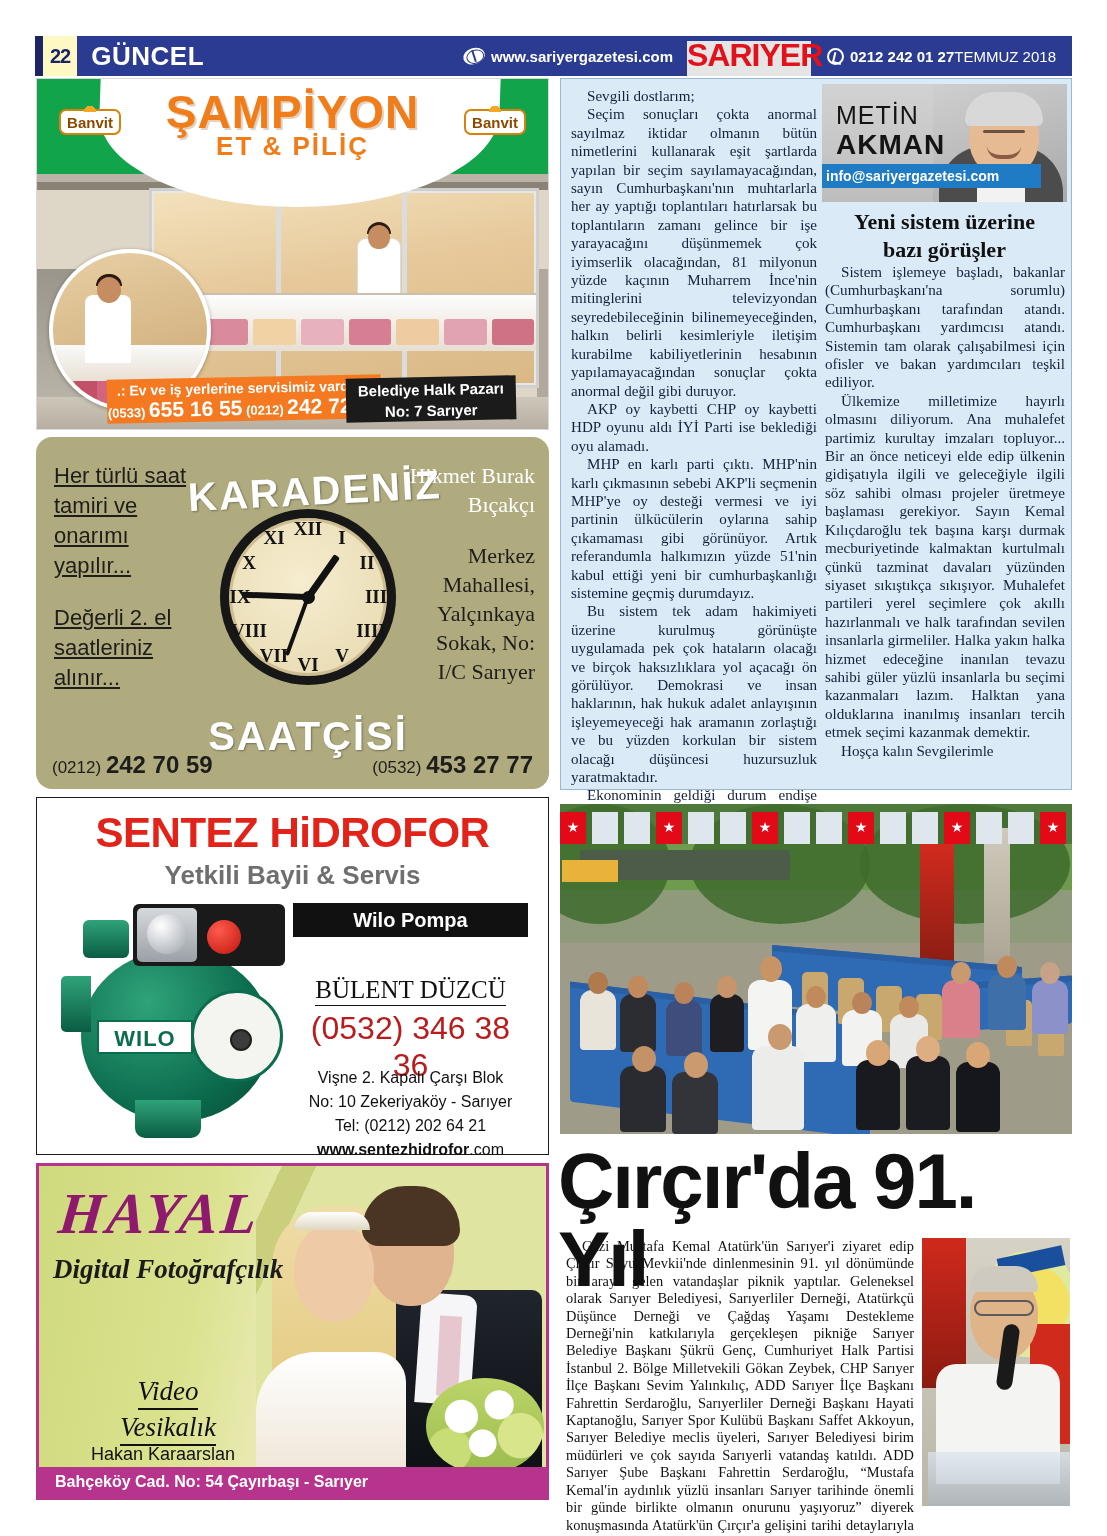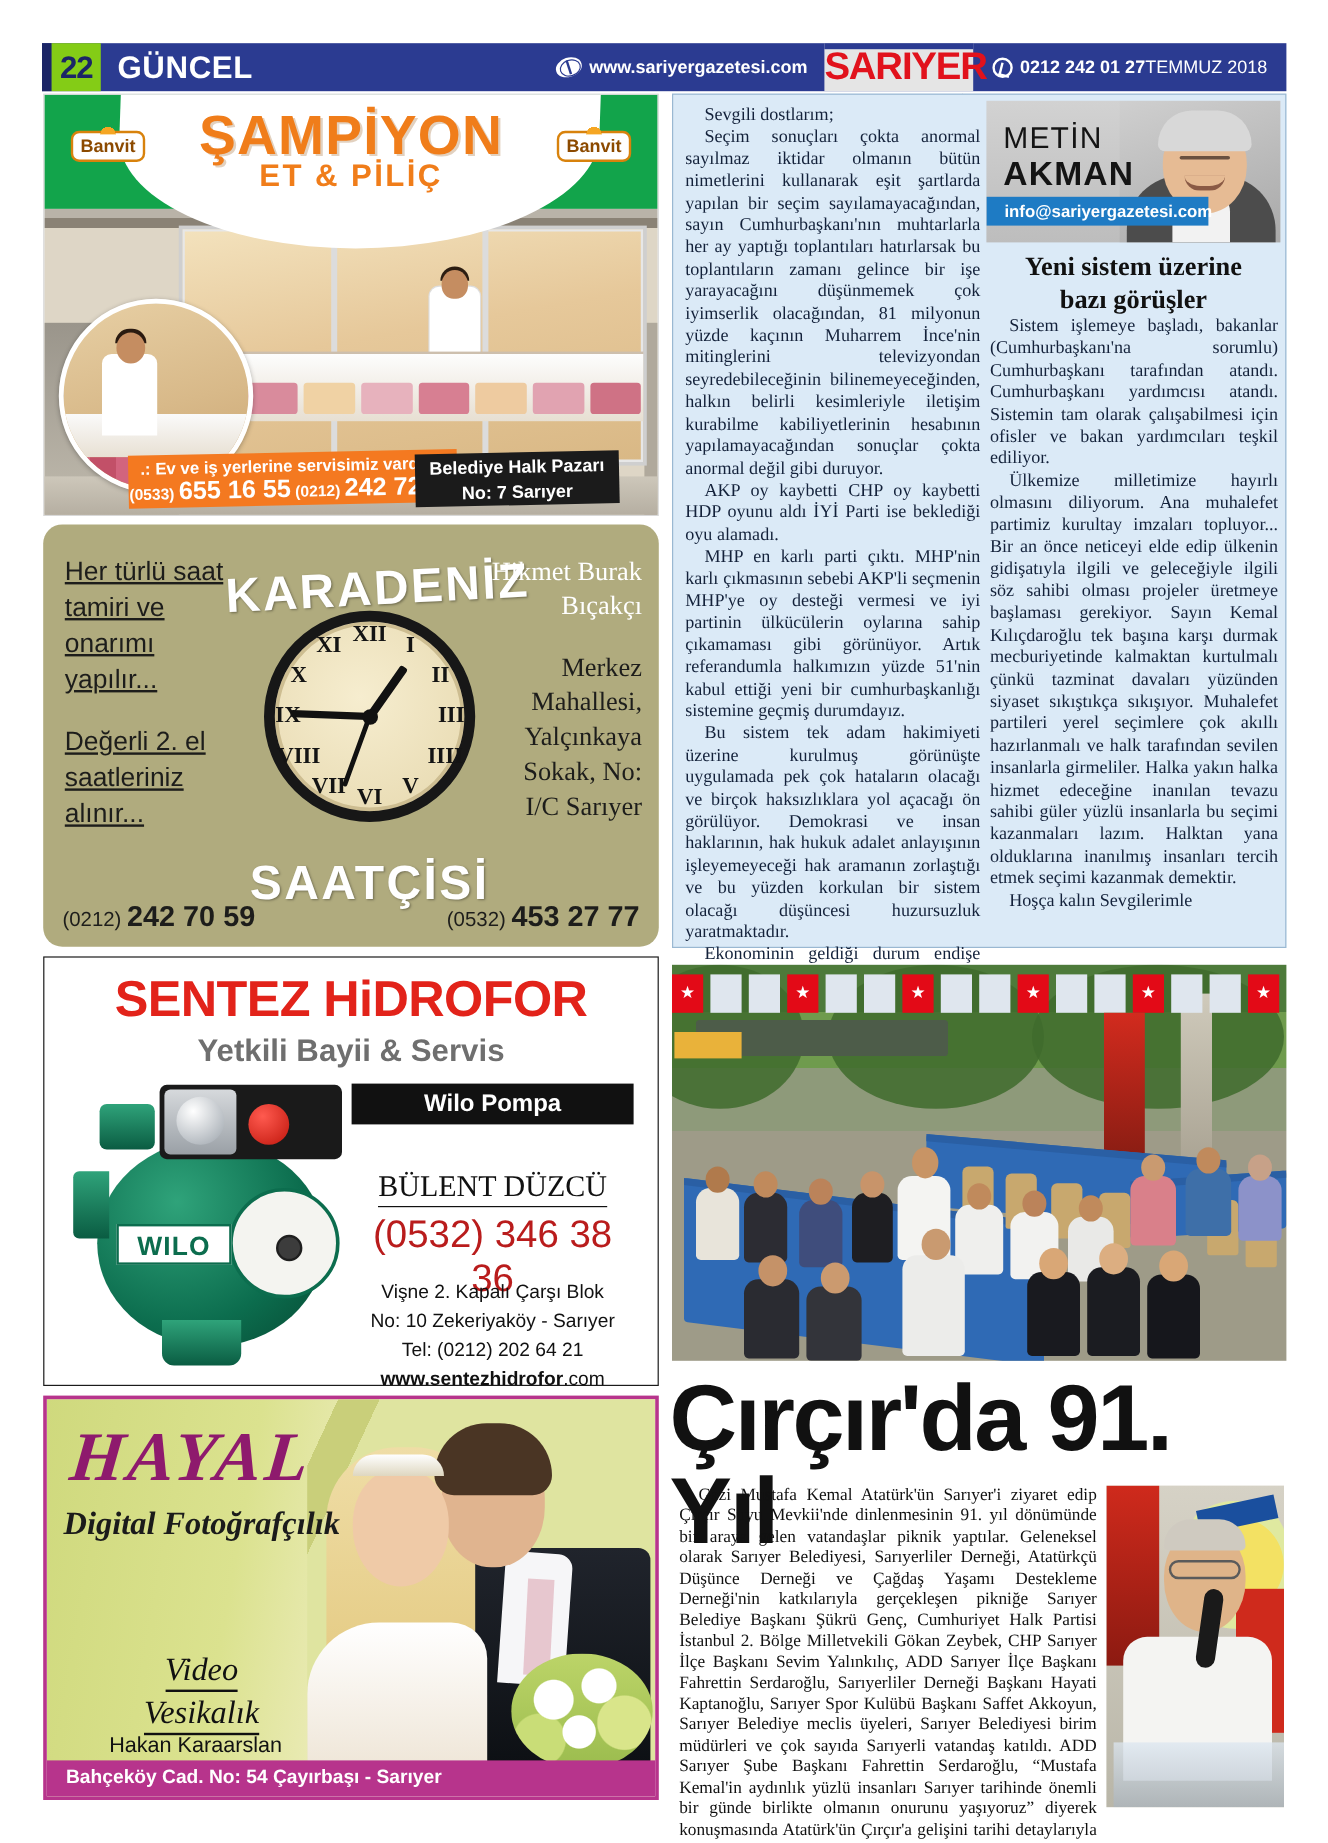--- a/index.html
+++ b/index.html
@@ -11,21 +11,21 @@
   }
   .page { position: relative; width: 1107px; height: 1536px; background: #fff; }
 
   
   .masthead {
     position: absolute; left: 35px; top: 36px; width: 1037px; height: 40px;
     background: #2b3b91; display: flex; align-items: center;
   }
   .mast-accent { width: 8px; height: 40px; background: #1b2566; flex: 0 0 auto; }
   .page-num {
-    background: #84cc16; color: #1b2566; font-weight: bold; font-size: 26px;
+    background: #fef9c3; color: #1b2566; font-weight: bold; font-size: 20px;
     padding: 0 7px; height: 40px; line-height: 40px; flex: 0 0 auto;
     letter-spacing: -1px;
   }
   .section-name {
     color: #ffffff; font-weight: bold; font-size: 26px; letter-spacing: 0.5px;
     margin-left: 14px; flex: 0 0 auto;
   }
   .mast-spacer { flex: 1 1 auto; }
   .mast-web { display: flex; align-items: center; gap: 6px; flex: 0 0 auto; }
   .globe-ic {
@@ -359,22 +359,22 @@
     background: linear-gradient(160deg,#cfcfcf,#a9a9a9);
     overflow:hidden;
   }
   .ap-body { position:absolute; left:6px; bottom:-6px; width:124px; height:62px; background:#4c4c4c; border-radius:46px 46px 0 0; }
   .ap-shirt { position:absolute; left:44px; bottom:-6px; width:48px; height:46px; background:#f2f2f2; border-radius:14px 14px 0 0; }
   .ap-head { position:absolute; left:36px; top:16px; width:70px; height:78px; border-radius:46% 46% 50% 50%; background:#e6bb94; }
   .ap-hair { position:absolute; left:32px; top:8px; width:78px; height:34px; border-radius:40px 40px 8px 8px; background:#d8d8d8; }
   .ap-eyes { position:absolute; left:50px; top:46px; width:42px; height:3px; background:#6a5140; border-radius:2px; }
   .ap-smile { position:absolute; left:54px; top:62px; width:34px; height:13px; border-bottom:4px solid #8a5a45; border-radius:0 0 22px 22px; }
   .author-email {
-    position:absolute; left:0; bottom:14px; width:185px; height:24px; background:#1e7bc4;
-    color:#ffffff; font-size:14px; font-weight:bold; line-height:24px; padding-left:15px;
+    position:absolute; left:0; bottom:14px; width:219px; height:24px; background:#1e7bc4;
+    color:#ffffff; font-size:14px; font-weight:bold; line-height:24px; padding-left:4px;
   }
   .author-headline {
     position:absolute; left:822px; top:208px; width:245px; text-align:center;
     font-family:"Liberation Serif", serif; font-weight:bold; font-size:22px;
     color:#111; line-height:28px;
   }
 
   
   .photo-picnic {
     position:absolute; left:560px; top:804px; width:512px; height:330px;

